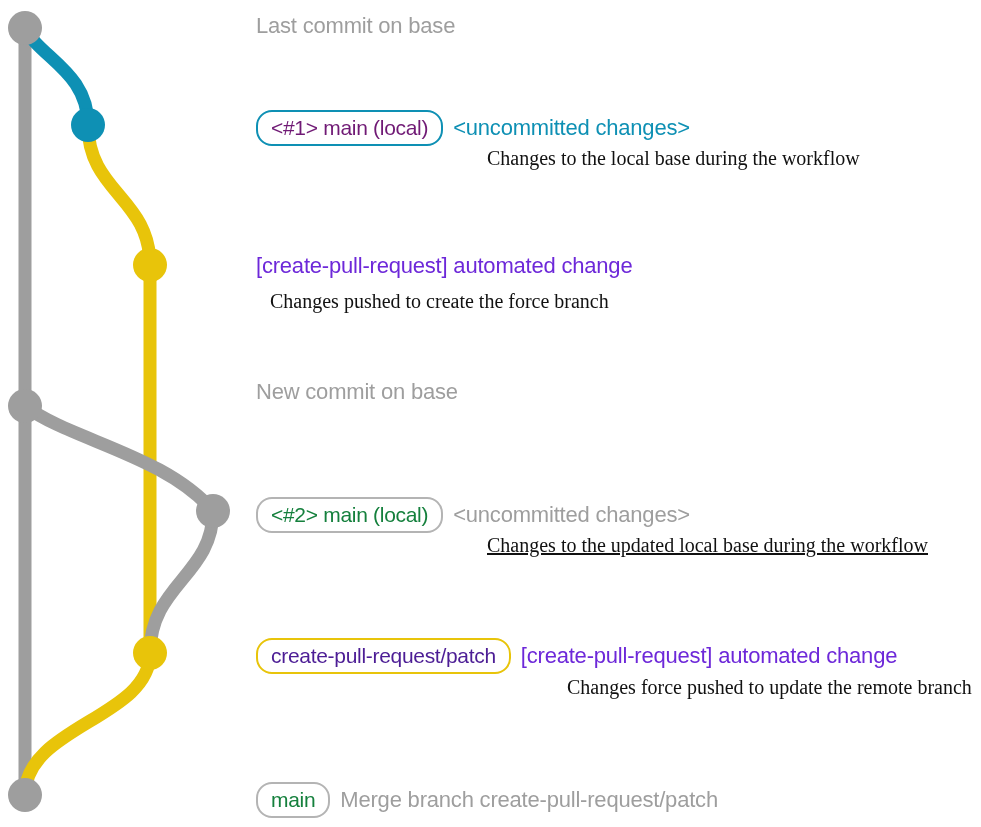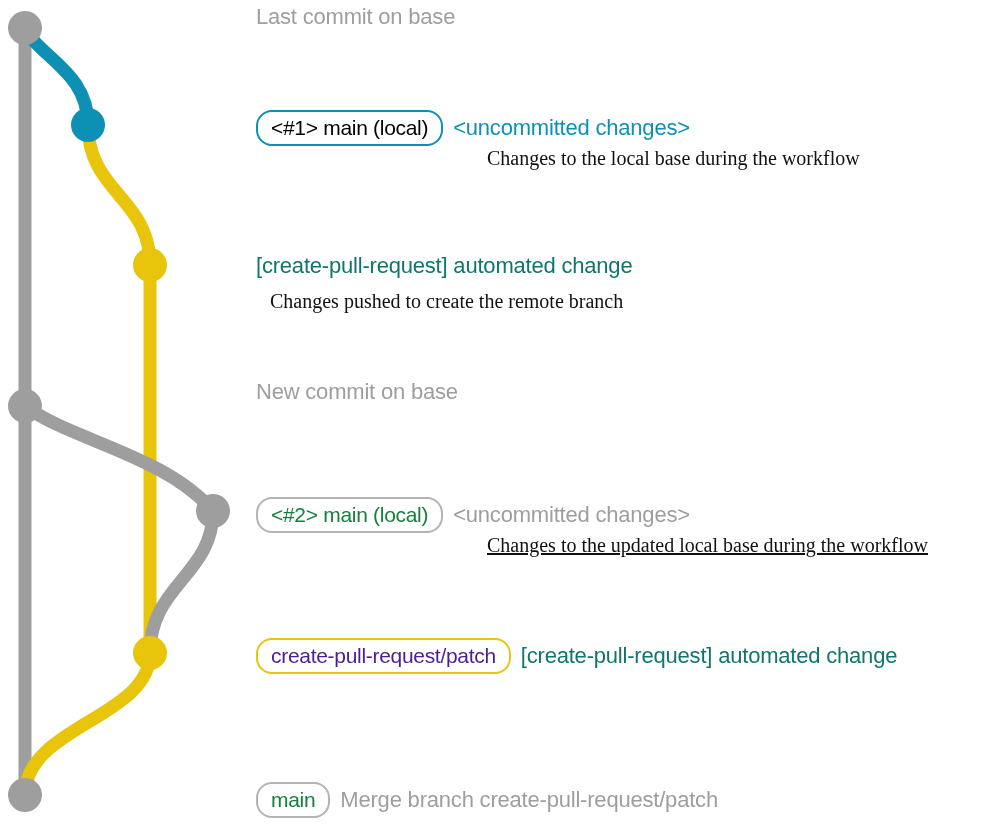--- a/index.html
+++ b/index.html
@@ -53,32 +53,32 @@
     border: 2px solid #9e9e9e;
     border-radius: 16px;
     padding: 5px 13px 6px 13px;
     font-family: "Liberation Sans", sans-serif;
     font-size: 21px;
     letter-spacing: -0.3px;
     line-height: 1;
     color: #9e9e9e;
     background: #ffffff;
   }
-  .badge.blue  { border-color: #0e90b4; color: #000000; }
+  .badge.blue  { border-color: #0e90b4; color: #701a75; }
   .badge.yellow{ border-color: #e8c40a; color: #4c1d95; }
   .badge.gray  { border-color: #b4b4b4; color: #15803d; }
 
   .subject {
     font-family: "Liberation Sans", sans-serif;
     font-size: 22px;
     letter-spacing: -0.2px;
     line-height: 1;
   }
   .subject.blue   { color: #0e90b4; }
-  .subject.yellow { color: #0f766e; }
+  .subject.yellow { color: #6d28d9; }
   .subject.gray   { color: #9e9e9e; }
 
   .desc {
     position: absolute;
     white-space: nowrap;
     font-family: "Liberation Serif", serif;
     font-size: 20px;
     color: #111111;
     line-height: 1;
     pointer-events: auto;
@@ -108,40 +108,40 @@
   <circle cx="88" cy="125" r="17" fill="#0e90b4"></circle>
   <circle cx="150" cy="265" r="17" fill="#e8c40a"></circle>
   <circle cx="25" cy="406" r="17" fill="#9e9e9e"></circle>
   <circle cx="213" cy="511" r="17" fill="#9e9e9e"></circle>
   <circle cx="150" cy="653" r="17" fill="#e8c40a"></circle>
   <circle cx="25" cy="795" r="17" fill="#9e9e9e"></circle>
 </svg>
 
 <div class="layer">
 
-  <div class="ann" style="left:256px; top:6px;">
+  <div class="ann" style="left:256px; top:15px;">
     <div class="row">
       <span class="heading-text">Last commit on base</span>
     </div>
   </div>
 
   <div class="ann" style="left:256px; top:110px;">
     <div class="row">
       <span class="badge blue">&lt;#1&gt; main (local)</span>
       <span class="subject blue">&lt;uncommitted changes&gt;</span>
     </div>
   </div>
   <div class="desc" style="left:487px; top:148px;">Changes to the local base during the workflow</div>
 
   <div class="ann" style="left:256px; top:255px;">
     <div class="row">
       <span class="subject yellow">[create-pull-request] automated change</span>
     </div>
   </div>
-  <div class="desc" style="left:270px; top:291px;">Changes pushed to create the remote branch</div>
+  <div class="desc" style="left:270px; top:291px;">Changes pushed to create the force branch</div>
 
   <div class="ann" style="left:256px; top:381px;">
     <div class="row">
       <span class="heading-text">New commit on base</span>
     </div>
   </div>
 
   <div class="ann" style="left:256px; top:497px;">
     <div class="row">
       <span class="badge gray">&lt;#2&gt; main (local)</span>
@@ -149,20 +149,21 @@
     </div>
   </div>
   <div class="desc" style="left:487px; top:535px;text-decoration:underline;">Changes to the updated local base during the workflow</div>
 
   <div class="ann" style="left:256px; top:638px;">
     <div class="row">
       <span class="badge yellow">create-pull-request/patch</span>
       <span class="subject yellow">[create-pull-request] automated change</span>
     </div>
   </div>
+  <div class="desc" style="left:567px; top:677px;">Changes force pushed to update the remote branch</div>
 
   <div class="ann" style="left:256px; top:782px;">
     <div class="row">
       <span class="badge gray">main</span>
       <span class="subject gray">Merge branch create-pull-request/patch</span>
     </div>
   </div>
 
 </div>
 

